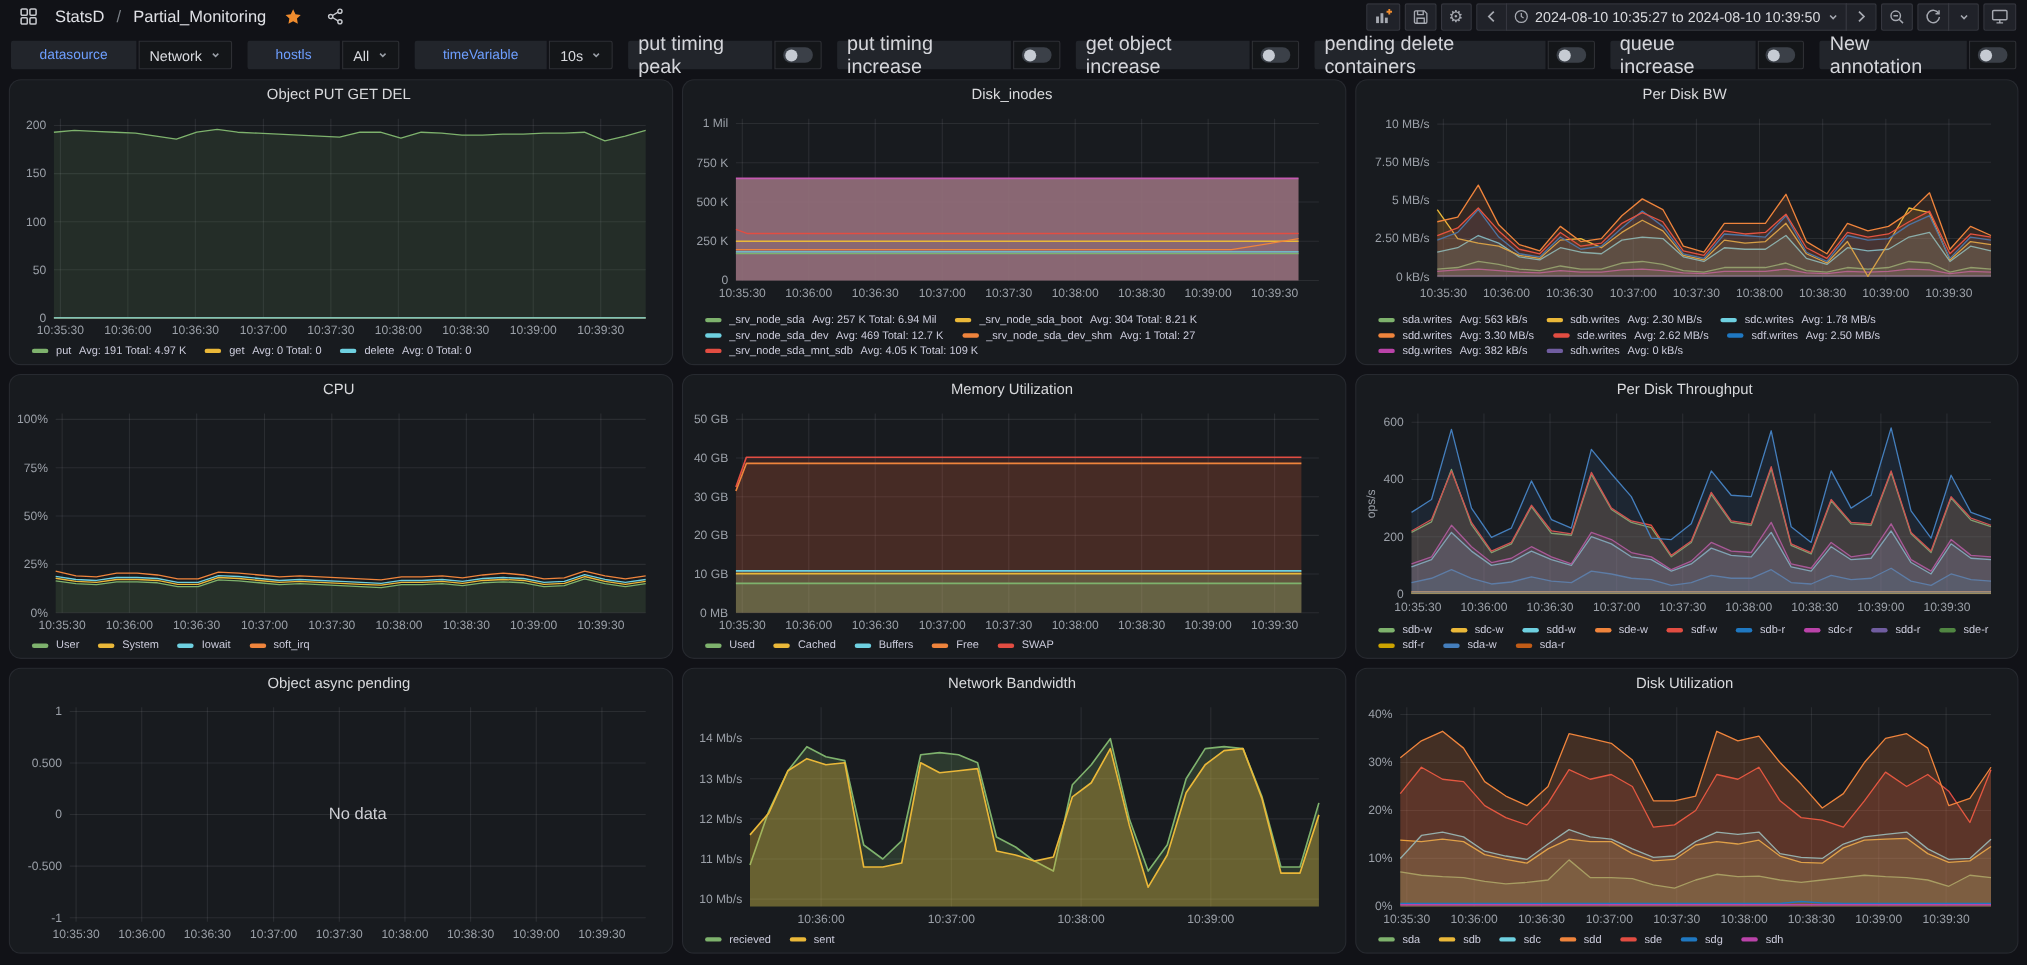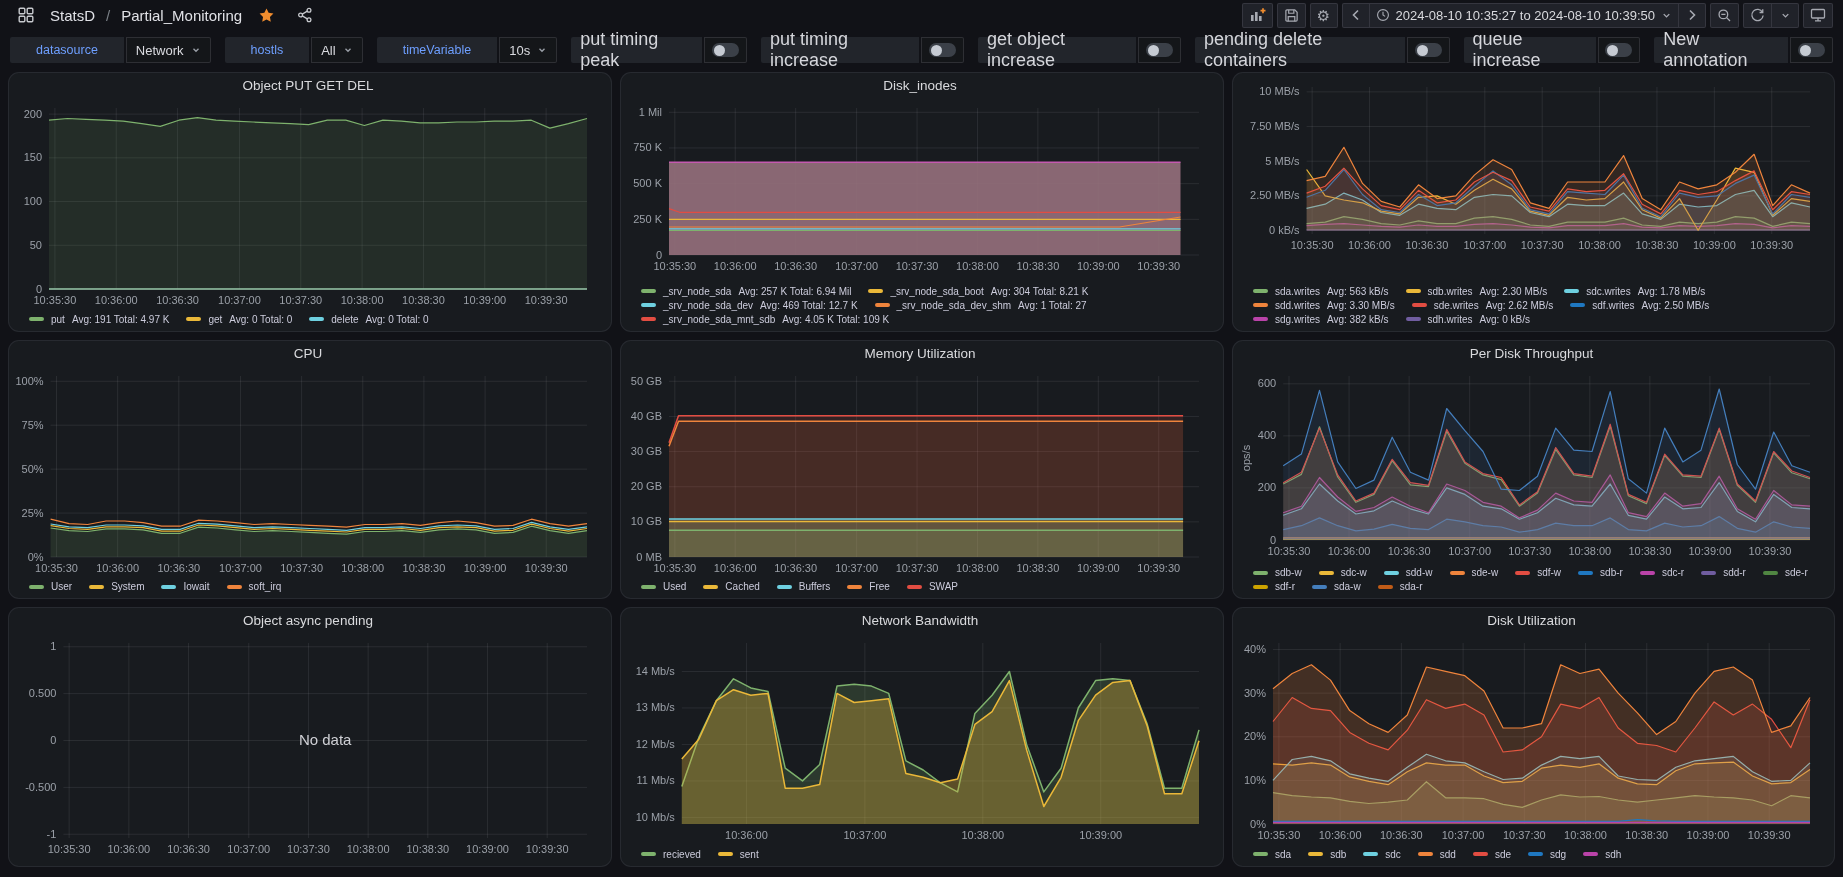--- a/index.html
+++ b/index.html
@@ -346,20 +346,21 @@
           <span class="leg-stats">Avg: 1 Total: 27</span>
         </span>
         <span class="leg-item">
           <span class="leg-dash" style="background: rgb(226, 77, 66);"></span>
           <span>_srv_node_sda_mnt_sdb</span>
           <span class="leg-stats">Avg: 4.05 K Total: 109 K</span>
         </span>
       </div>
   </section>
   <section class="panel">
+    <div class="p-title">Per Disk BW</div>
     <div class="chart"><svg width="585" height="176">
           <line x1="67.6" y1="152.5330188679245" x2="571" y2="152.5330188679245" stroke="rgba(204,204,220,0.10)"></line>
           <text x="60.599999999999994" y="156.0330188679245" text-anchor="end" font-size="11" fill="#9BA0A8">0 kB/s</text>
           <line x1="67.6" y1="117.86320754716981" x2="571" y2="117.86320754716981" stroke="rgba(204,204,220,0.10)"></line>
           <text x="60.599999999999994" y="121.36320754716981" text-anchor="end" font-size="11" fill="#9BA0A8">2.50 MB/s</text>
           <line x1="67.6" y1="83.1933962264151" x2="571" y2="83.1933962264151" stroke="rgba(204,204,220,0.10)"></line>
           <text x="60.599999999999994" y="86.6933962264151" text-anchor="end" font-size="11" fill="#9BA0A8">5 MB/s</text>
           <line x1="67.6" y1="48.52358490566038" x2="571" y2="48.52358490566038" stroke="rgba(204,204,220,0.10)"></line>
           <text x="60.599999999999994" y="52.02358490566038" text-anchor="end" font-size="11" fill="#9BA0A8">7.50 MB/s</text>
           <line x1="67.6" y1="13.853773584905651" x2="571" y2="13.853773584905651" stroke="rgba(204,204,220,0.10)"></line>

